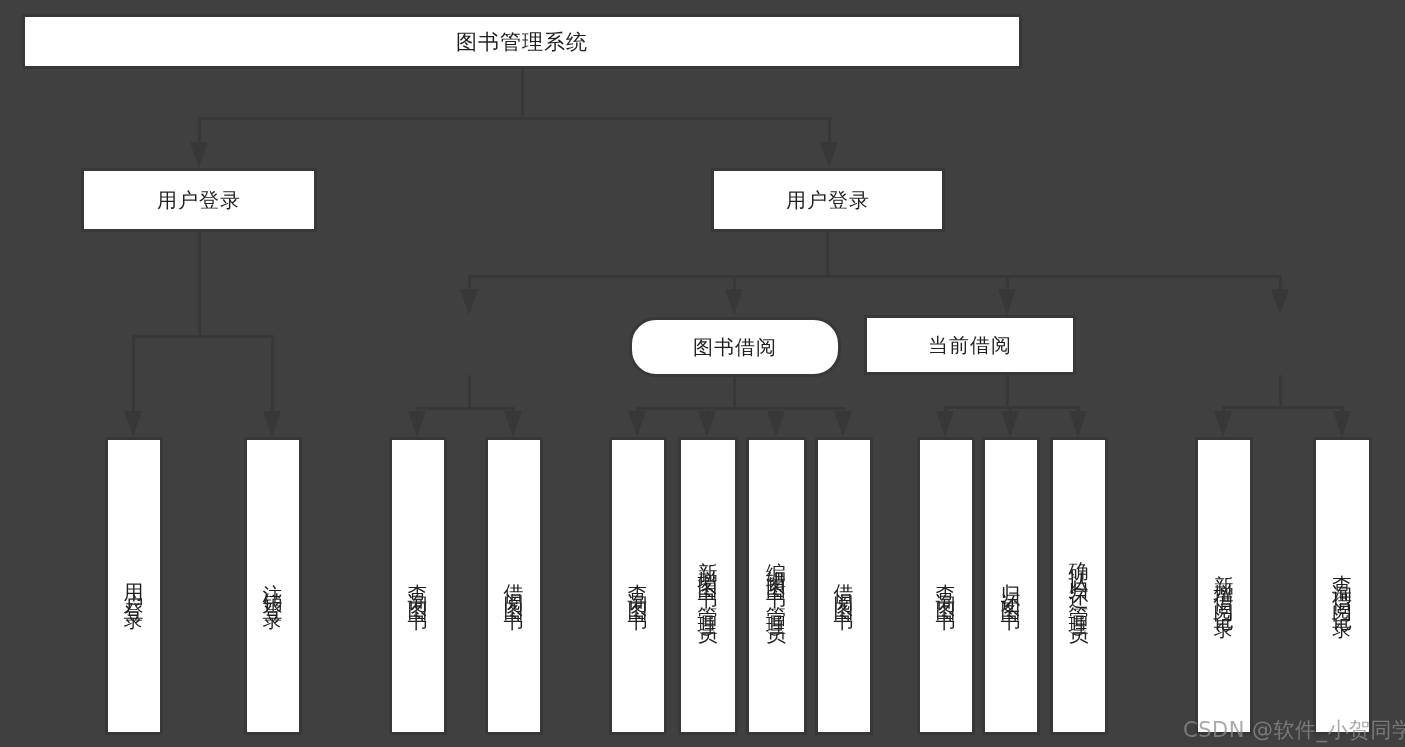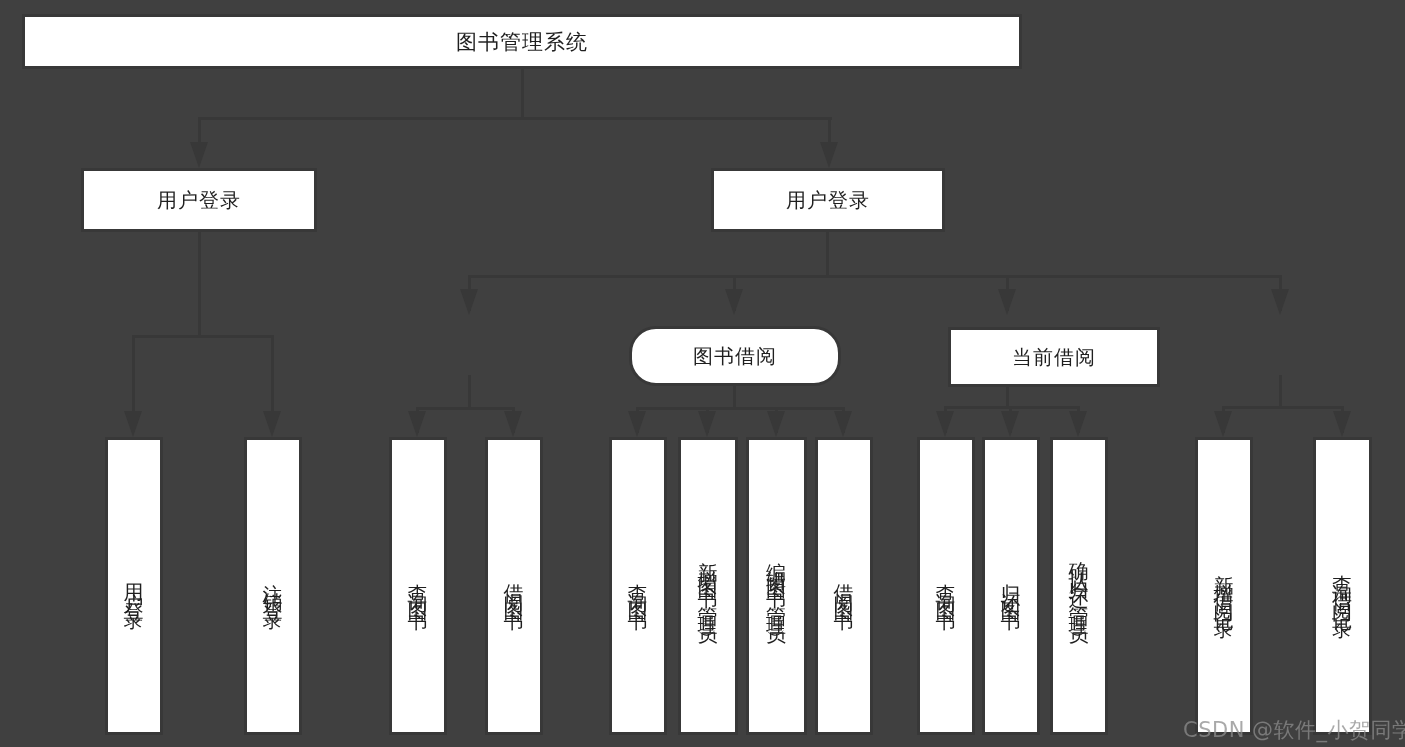--- a/index.html
+++ b/index.html
@@ -102,24 +102,24 @@
     <span class="hlabel root-label">图书管理系统</span>
   </div>
 
   <div class="box" style="left:81px;top:168px;width:236px;height:64px;">
     <span class="hlabel">用户登录</span>
   </div>
   <div class="box" style="left:711px;top:168px;width:234px;height:64px;">
     <span class="hlabel">用户登录</span>
   </div>
 
-  <div class="box" style="left:629px;top:326px;width:212px;height:60px;border-radius:27px;">
+  <div class="box" style="left:629px;top:317px;width:212px;height:60px;border-radius:27px;">
     <span class="hlabel">图书借阅</span>
   </div>
-  <div class="box" style="left:948px;top:315px;width:212px;height:60px;margin-top:12px;">
+  <div class="box" style="left:864px;top:315px;width:212px;height:60px;">
     <span class="hlabel">当前借阅</span>
   </div>
 
   <div class="box vbox" style="left:105px;top:437px;width:58px;height:298px;">
     <span class="vlabel">用户登录</span>
   </div>
   <div class="box vbox" style="left:244px;top:437px;width:58px;height:298px;">
     <span class="vlabel">注销登录</span>
   </div>
   <div class="box vbox" style="left:389px;top:437px;width:58px;height:298px;">

